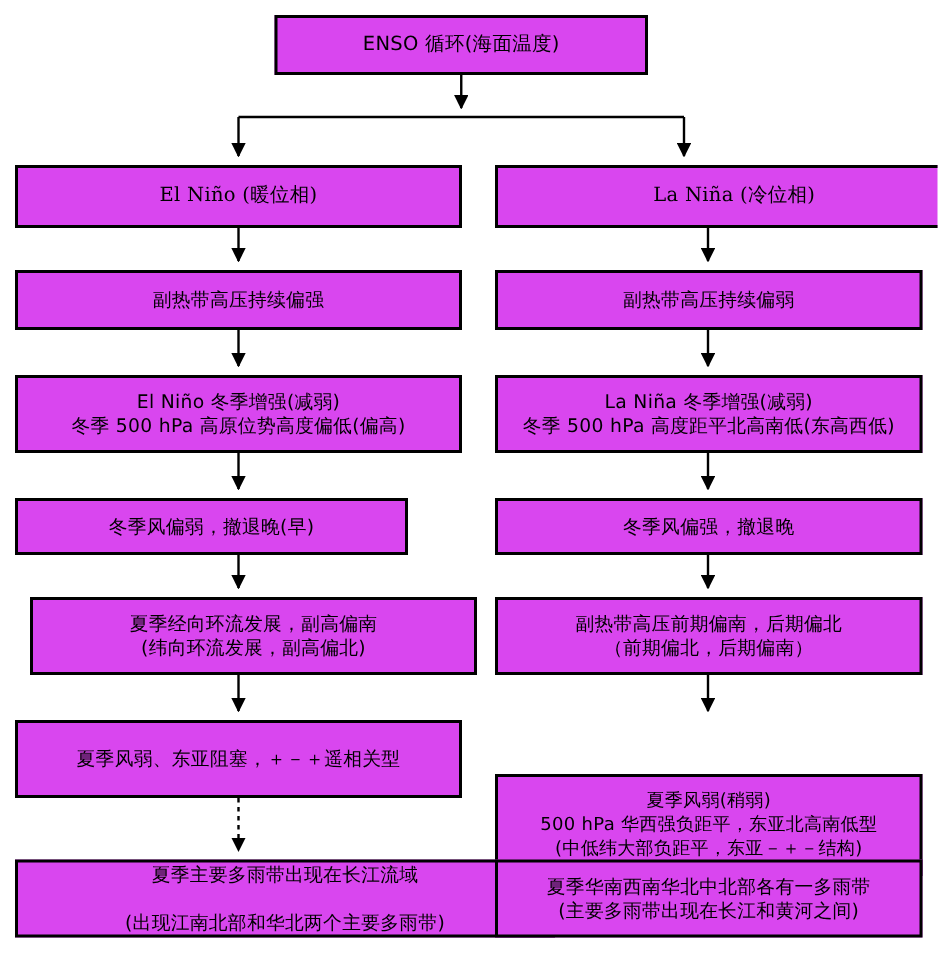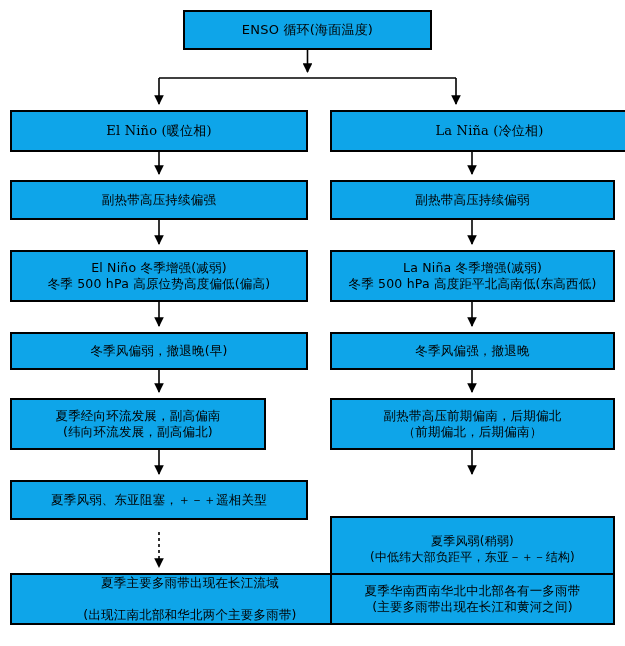--- a/index.html
+++ b/index.html
@@ -19,43 +19,43 @@
     position: absolute;
     left: 0;
     top: 0;
     width: 625px;
     height: 646px;
   }
   .node {
     position: absolute;
     box-sizing: border-box;
     border: 2px solid #000000;
-    background: #0ea5e9;
+    background: #d946ef;
     display: flex;
     flex-direction: column;
     align-items: center;
     justify-content: center;
     text-align: center;
     line-height: 1.32;
     font-size: 12.5px;
     letter-spacing: 0.2px;
     padding: 2px 4px;
   }
   .node .line {
     display: block;
     white-space: nowrap;
   }
   .node.root   { left: 183px; top: 10px;  width: 249px; height: 40px; font-size: 13px; }
 
   .node.l1 { left: 10px;  top: 110px; width: 298px; height: 42px; font-size: 13px; }
   .node.l2 { left: 10px;  top: 180px; width: 298px; height: 40px; }
   .node.l3 { left: 10px;  top: 250px; width: 298px; height: 52px; }
-  .node.l4 { left: 10px;  top: 332px; width: 298px; height: 38px; }
-  .node.l5 { left: 10px;  top: 398px; width: 256px; height: 52px; }
-  .node.l6 { left: 10px;  top: 480px; width: 298px; height: 40px; }
+  .node.l4 { left: 10px;  top: 332px; width: 262px; height: 38px; }
+  .node.l5 { left: 20px;  top: 398px; width: 298px; height: 52px; }
+  .node.l6 { left: 10px;  top: 480px; width: 298px; height: 52px; }
   .node.l7 { left: 10px;  top: 573px; width: 360px; height: 52px; gap: 16px; }
 
   .node.r1 { left: 330px; top: 110px; width: 319px; height: 42px; font-size: 13px; }
   .node.r2 { left: 330px; top: 180px; width: 285px; height: 40px; }
   .node.r3 { left: 330px; top: 250px; width: 285px; height: 52px; }
   .node.r4 { left: 330px; top: 332px; width: 285px; height: 38px; }
   .node.r5 { left: 330px; top: 398px; width: 285px; height: 52px; }
   .node.r6 { left: 330px; top: 480px; width: 285px; height: 68px; margin-top: 36px; }
   .node.r7 { left: 330px; top: 573px; width: 285px; height: 52px; }
 
@@ -148,20 +148,21 @@
   </div>
   <div class="node r4">
     <span class="line">冬季风偏强，撤退晚</span>
   </div>
   <div class="node r5">
     <span class="line">副热带高压前期偏南，后期偏北</span>
     <span class="line">（前期偏北，后期偏南）</span>
   </div>
   <div class="node r6">
     <span class="line">夏季风弱(稍弱)</span>
+    <span class="line">500 hPa 华西强负距平，东亚北高南低型</span>
     <span class="line">(中低纬大部负距平，东亚－＋－结构)</span>
   </div>
   <div class="node r7">
     <span class="line">夏季华南西南华北中北部各有一多雨带</span>
     <span class="line">(主要多雨带出现在长江和黄河之间)</span>
   </div>
 
 </div>
 
 </body></html>

